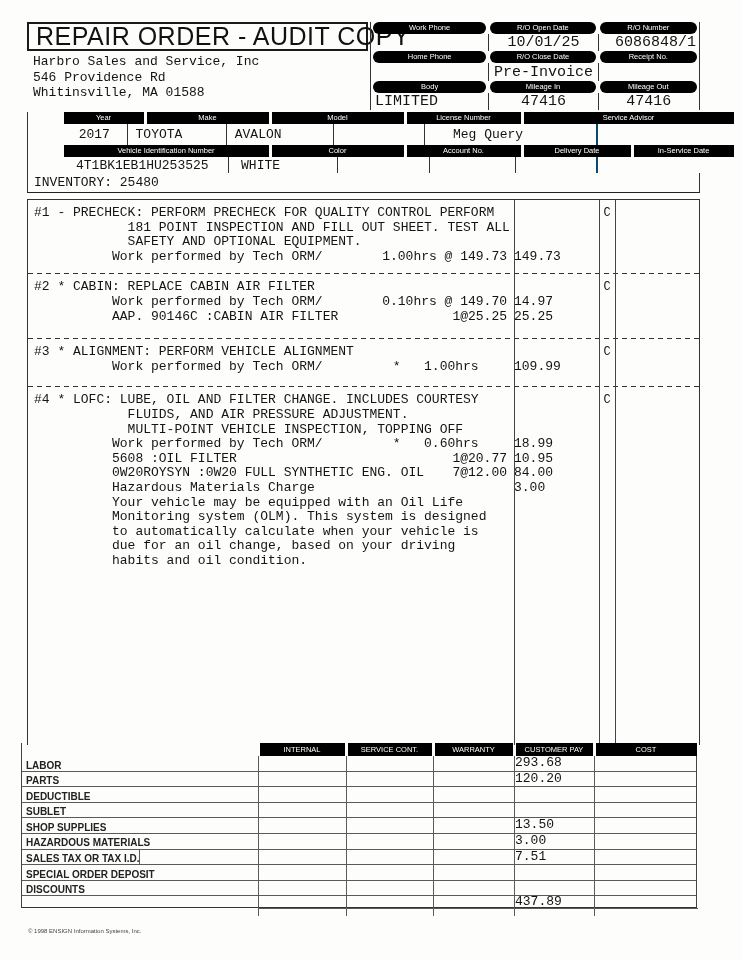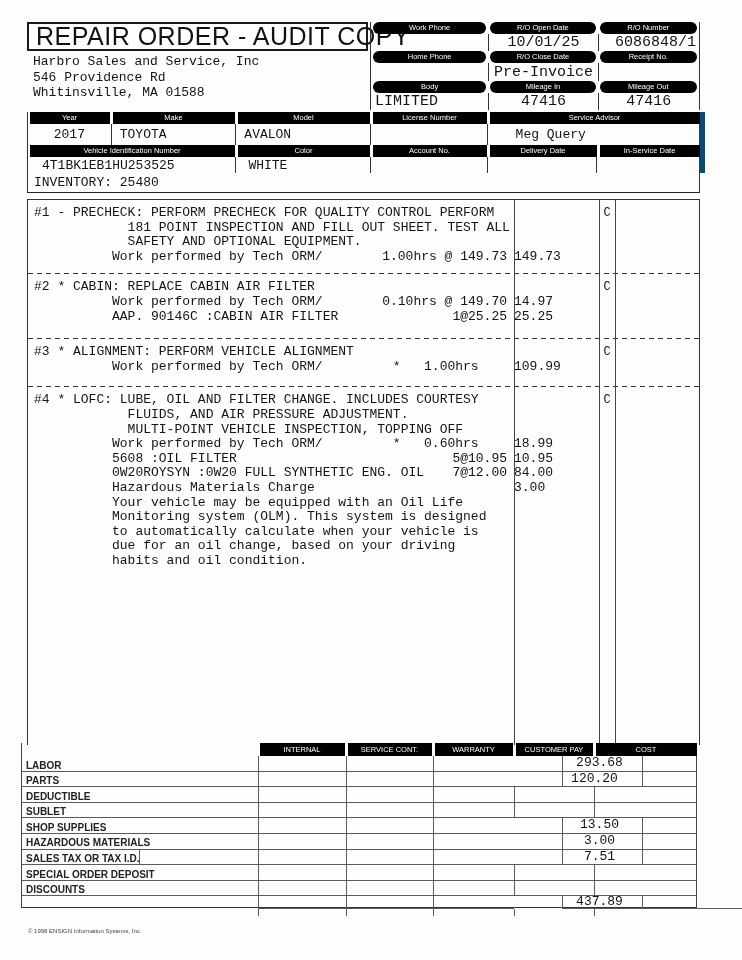--- a/index.html
+++ b/index.html
@@ -22,21 +22,21 @@
   .tg-hdr .bar{margin:0 2px;border-radius:6px;}
   .tg-val{font-size:15px;}
   .tg-val .cell{box-sizing:border-box;overflow:hidden;white-space:nowrap;}
   .tg-val .cell + .cell{border-left:1px solid #333;}
   .c1{width:118px;} .c2{width:110px;} .c3{width:102px;}
   .vc{display:flex;align-items:center;justify-content:center;}
   .vl{display:flex;align-items:center;padding-left:4px;}
   .vr{display:flex;align-items:center;justify-content:flex-end;padding-right:3px;}
 
   
-  .veh{left:27px;top:112px;width:678px;border-left:1px solid #333;border-right:6px solid #0c4a6e;}
+  .veh{left:27px;top:112px;width:571px;border-left:1px solid #333;border-right:2px solid #0c4a6e;padding-left:34px;}
   .vrow-hdr{display:flex;height:12px;}
   .vrow-hdr .bar{margin:0 1.5px;flex:none;}
   .vrow-val{display:flex;font-size:13px;}
   .vrow-val .cell{box-sizing:border-box;display:flex;align-items:center;overflow:hidden;white-space:nowrap;}
   .vrow-val .cell + .cell{border-left:1px solid #333;}
 
   .inv{left:27px;top:173px;width:673px;height:20px;border-left:1px solid #333;
        border-right:1px solid #333;border-bottom:1.5px solid #222;
        font-size:13px;display:flex;align-items:center;padding-left:6px;}
 
@@ -59,21 +59,21 @@
   .t-hdr{display:flex;height:13px;}
   .t-sp{width:236px;flex:none;}
   .t-hdr .bw{box-sizing:border-box;flex:none;padding:0 1.5px;}
   .t-hdr .bar{height:13px;line-height:13px;}
   .w1{width:88px;} .w2{width:87px;} .w3{width:81px;} .w4{width:80px;} .w5{width:104px;}
   .t-row{display:flex;height:14.6px;border-bottom:1px solid #5a5a5a;font-size:13px;}
   .t-lbl{width:236px;box-sizing:border-box;flex:none;position:relative;
          font-family:"Liberation Sans",sans-serif;font-weight:bold;font-size:10px;
          padding:3.5px 0 0 4px;color:#222;}
   .t-c{box-sizing:border-box;flex:none;border-left:1px solid #5a5a5a;}
-  .pay{text-align:center;padding-right:6px;line-height:14px;margin-left:48px;}
+  .pay{text-align:left;padding-right:6px;line-height:14px;}
   .vd{position:absolute;left:117px;top:0;bottom:0;width:1px;background:#5a5a5a;}
   .t-total{display:flex;height:13px;font-size:13px;}
   .t-total .t-c{border-bottom:1px solid #5a5a5a;line-height:12px;}
   .t-extra{display:flex;height:7px;}
 
   .footer{left:28px;top:928px;font-family:"Liberation Sans",sans-serif;font-size:6px;color:#444;}
 </style>
 </head>
 <body>
 
@@ -253,21 +253,21 @@
         </div>
       <div class="il">
           <div class="d">
             <span class="lt">          Work performed by Tech ORM/         *   0.60hrs</span>
           </div>
           <div class="amt">18.99</div>
         </div>
       <div class="il">
           <div class="d">
             <span class="lt">          5608 :OIL FILTER</span>
-            <span class="rt">5@10.95</span>
+            <span class="rt">1@20.77</span>
           </div>
           <div class="amt">10.95</div>
         </div>
       <div class="il">
           <div class="d">
             <span class="lt">          0W20ROYSYN :0W20 FULL SYNTHETIC ENG. OIL</span>
             <span class="rt">7@12.00</span>
           </div>
           <div class="amt">84.00</div>
         </div>

